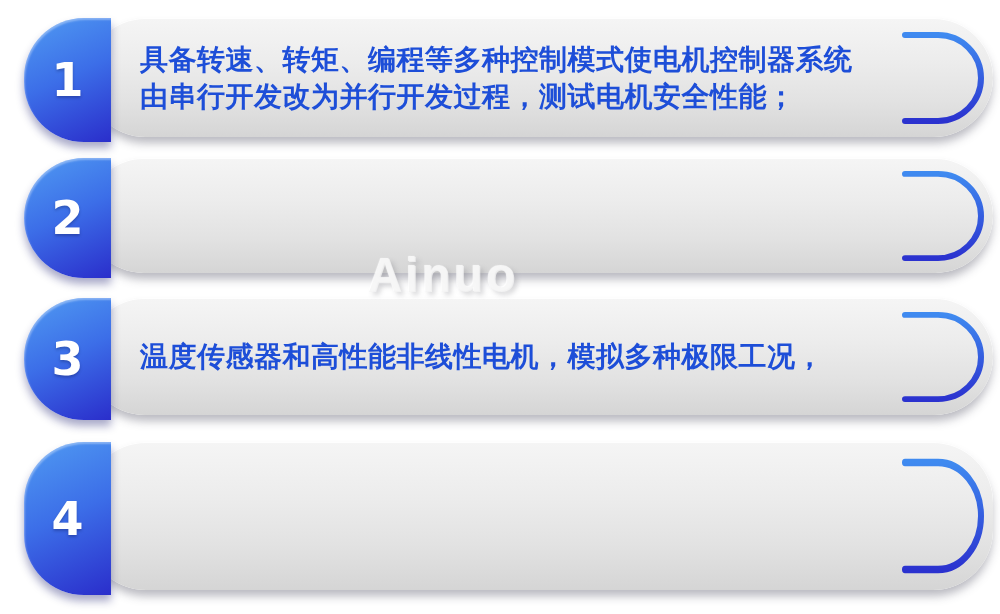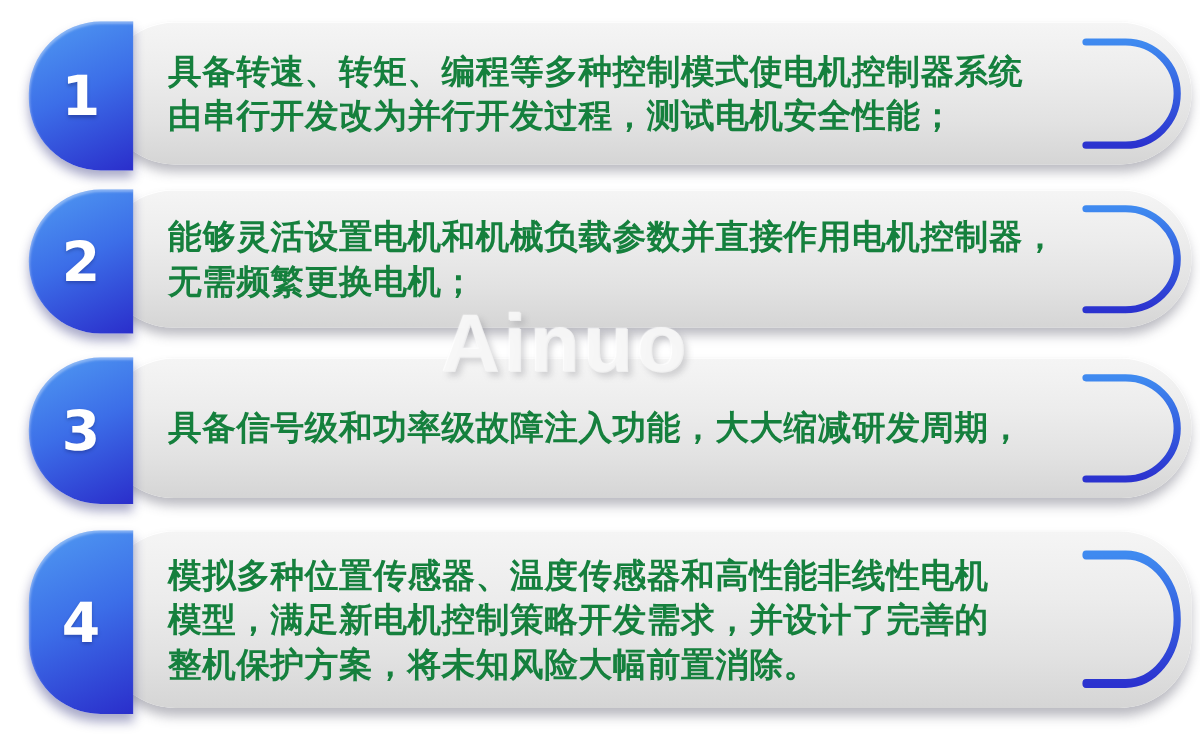--- a/index.html
+++ b/index.html
@@ -33,33 +33,33 @@
   }
   .num{
     color:#ffffff;font-weight:bold;font-size:46px;line-height:1;
     font-family:"DejaVu Sans","Liberation Sans",sans-serif;
     text-shadow:0 2px 3px rgba(0,0,40,0.25);
   }
 
   .text{
     position:absolute;left:140px;top:0;bottom:0;right:120px;
     display:flex;flex-direction:column;justify-content:center;
-    color:#15803d;font-weight:bold;font-size:28px;line-height:37px;
+    color:#1d4ed8;font-weight:bold;font-size:28px;line-height:37px;
     letter-spacing:0.5px;
   }
   .text .line{white-space:nowrap;}
 
   .arc{
     position:absolute;right:14px;top:50%;transform:translateY(-50%);
     display:block;
   }
 
   .watermark{
     position:absolute;left:368px;top:248px;z-index:20;
-    font-size:68px;font-weight:bold;letter-spacing:3px;
+    font-size:48px;font-weight:bold;letter-spacing:3px;
     color:rgba(245,245,245,0.78);
     text-shadow:-1px -1px 1px rgba(255,255,255,0.85), 3px 3px 5px rgba(110,110,120,0.28);
     pointer-events:none;
   }
 </style>
 </head>
 <body>
 
 <svg width="0" height="0" style="position:absolute">
   <defs>
@@ -84,52 +84,43 @@
     <svg class="arc" width="88" height="98" viewBox="0 0 88 98" preserveAspectRatio="none">
       <path d="M7,6 L40,6 A43,43 0 0 1 40,92 L7,92" fill="none" stroke="url(#arcGrad)" stroke-width="6" stroke-linecap="round"></path>
     </svg>
   </div>
 
   <div class="row row2">
     <div class="pill"></div>
     <div class="capsule">
       <span class="num">2</span>
     </div>
-    <div class="text">
-      <div class="line">能够灵活设置电机和机械负载参数并直接作用电机控制器，</div>
-      <div class="line">无需频繁更换电机；</div>
-    </div>
     <svg class="arc" width="88" height="96" viewBox="0 0 88 98" preserveAspectRatio="none">
       <path d="M7,6 L40,6 A43,43 0 0 1 40,92 L7,92" fill="none" stroke="url(#arcGrad)" stroke-width="6" stroke-linecap="round"></path>
     </svg>
   </div>
 
   <div class="row row3">
     <div class="pill"></div>
     <div class="capsule">
       <span class="num">3</span>
     </div>
     <div class="text">
-      <div class="line">具备信号级和功率级故障注入功能，大大缩减研发周期，</div>
+      <div class="line">温度传感器和高性能非线性电机，模拟多种极限工况，</div>
     </div>
     <svg class="arc" width="88" height="96" viewBox="0 0 88 98" preserveAspectRatio="none">
       <path d="M7,6 L40,6 A43,43 0 0 1 40,92 L7,92" fill="none" stroke="url(#arcGrad)" stroke-width="6" stroke-linecap="round"></path>
     </svg>
   </div>
 
   <div class="row row4">
     <div class="pill"></div>
     <div class="capsule">
       <span class="num">4</span>
     </div>
-    <div class="text">
-      <div class="line">模拟多种位置传感器、温度传感器和高性能非线性电机</div>
-      <div class="line">模型，满足新电机控制策略开发需求，并设计了完善的</div>
-      <div class="line">整机保护方案，将未知风险大幅前置消除。</div>
-    </div>
     <svg class="arc" width="88" height="122" viewBox="0 0 88 98" preserveAspectRatio="none">
       <path d="M7,6 L40,6 A43,43 0 0 1 40,92 L7,92" fill="none" stroke="url(#arcGrad)" stroke-width="6" stroke-linecap="round"></path>
     </svg>
   </div>
 
   <div class="watermark">Ainuo</div>
 
 </div>
 
 </body></html>

